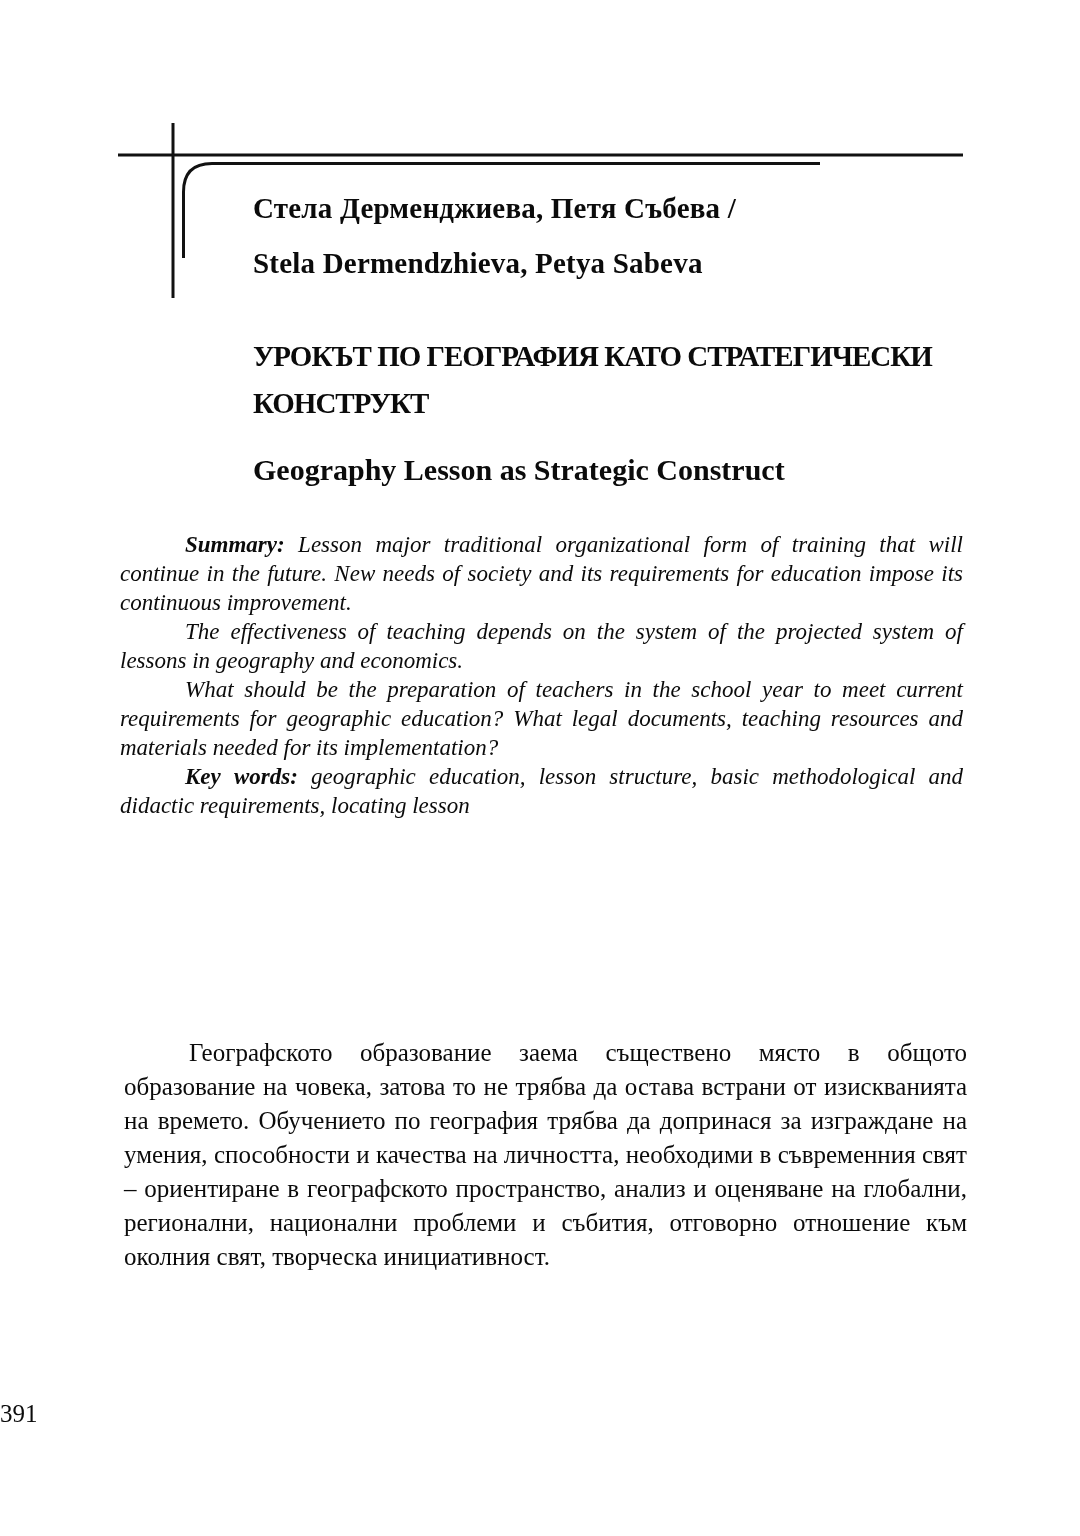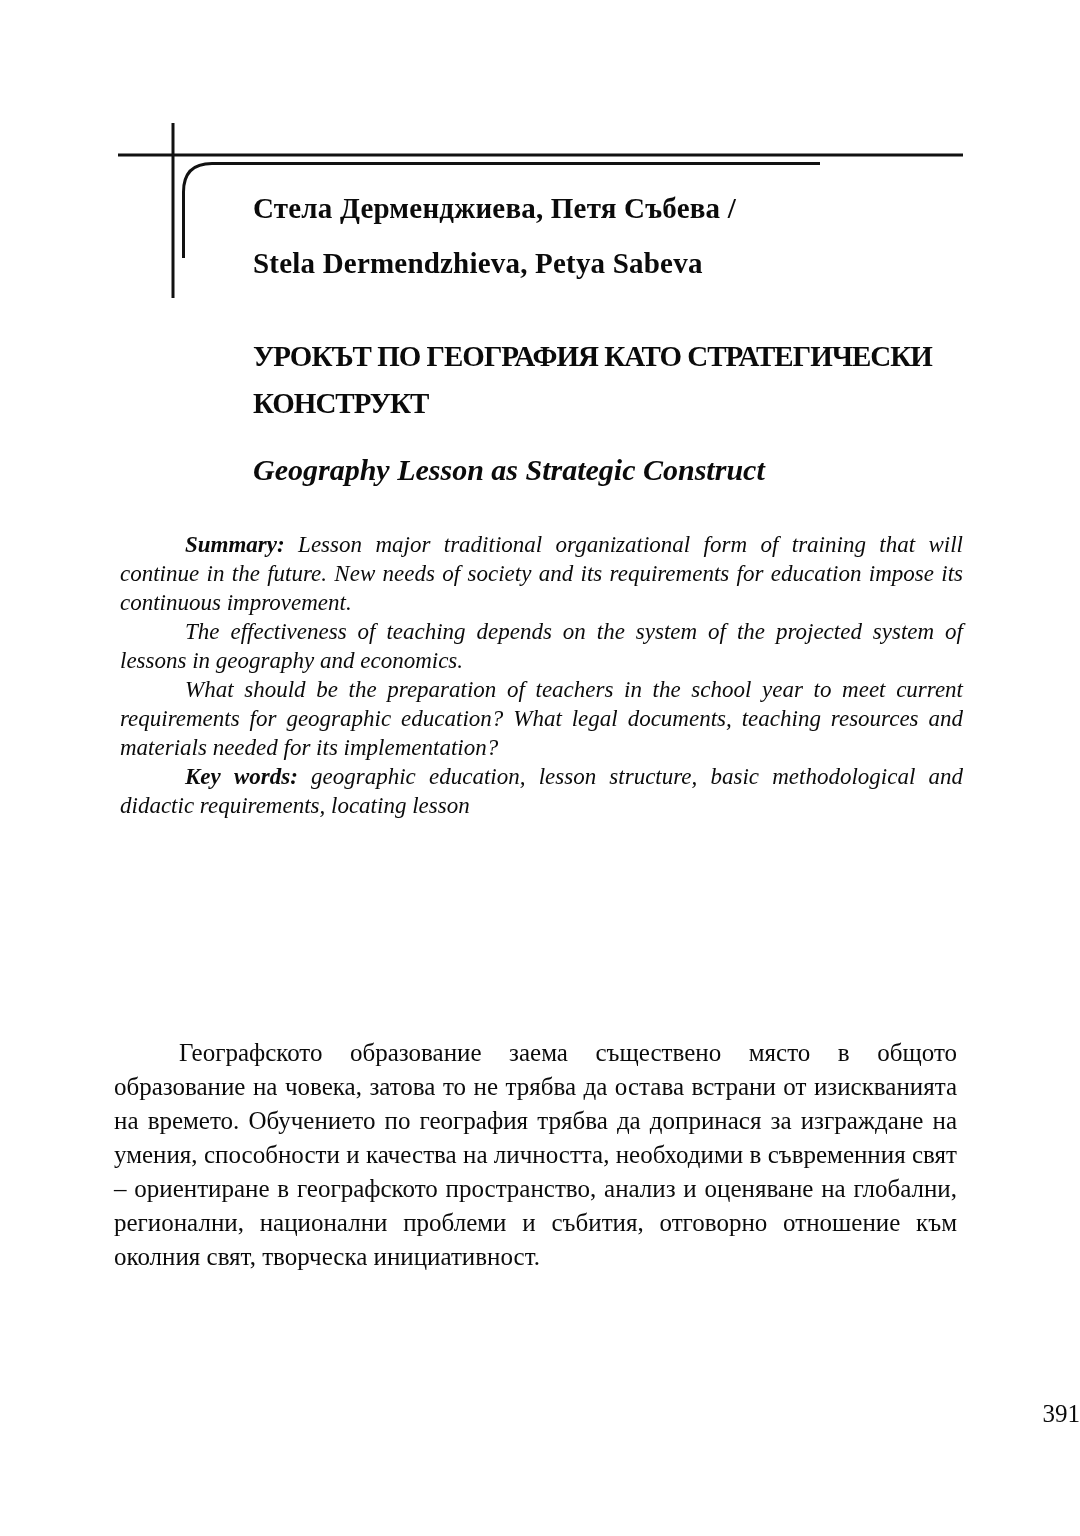--- a/index.html
+++ b/index.html
@@ -18,36 +18,36 @@
     font-size: 29px; font-weight: bold; letter-spacing: 0.2px;
   }
   .authors .author-line { height: 55px; line-height: 40px; }
   .title-main {
     position: absolute; left: 253px; top: 314px; width: 714px;
     font-size: 29px; font-weight: bold; letter-spacing: -1px;
     line-height: 47px;
   }
   .title-en {
     position: absolute; left: 253px; top: 428px; width: 714px;
-    font-size: 30px; font-weight: bold; font-style: italic;
+    font-size: 30px; font-weight: bold; 
   }
   .summary {
     position: absolute; left: 120px; top: 530px; width: 843px;
     font-size: 23px; font-style: italic; line-height: 29px;
     text-align: justify;
   }
   .summary p { margin: 0; text-indent: 65px; }
   .body-text {
-    position: absolute; left: 114px; top: 1036px; width: 843px;
+    position: absolute; left: 124px; top: 1036px; width: 843px;
     font-size: 25px; line-height: 34px; text-align: justify;
   }
   .body-text p { margin: 0; text-indent: 65px; }
   .page-number {
     position: absolute; left: 0; top: 1400px; width: 100%;
-    text-align: right; font-size: 25px;
+    text-align: left; font-size: 25px;
   }
   b.inline-label { font-weight: bold; }
 </style>
 </head>
 <body>
 
 <div class="page">
 
   <svg class="ornament" width="1080" height="330" viewBox="0 0 1080 330">
     <line x1="118" y1="155" x2="963" y2="155" stroke="#111" stroke-width="3"></line>

